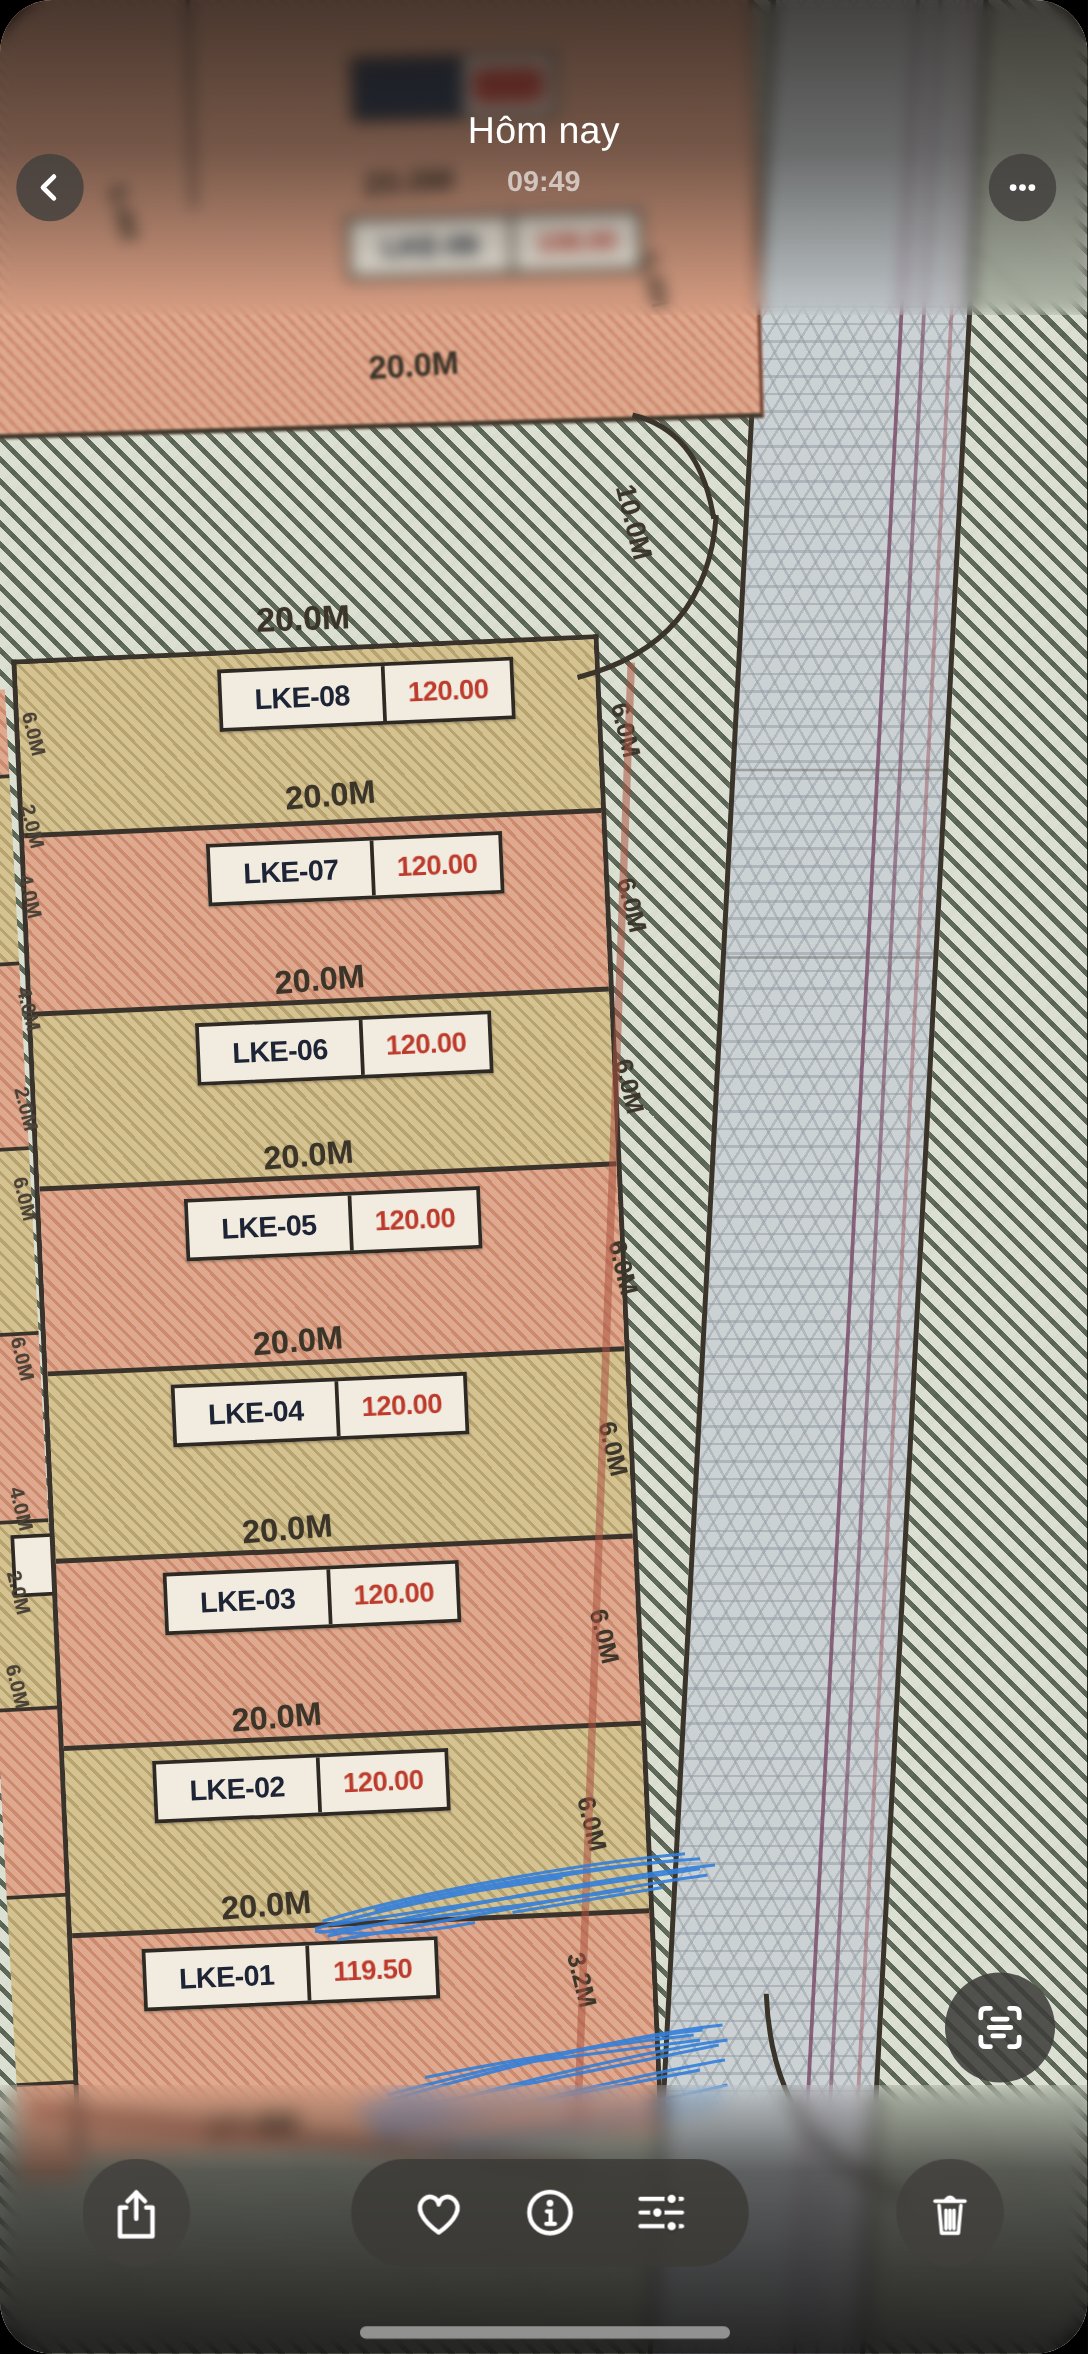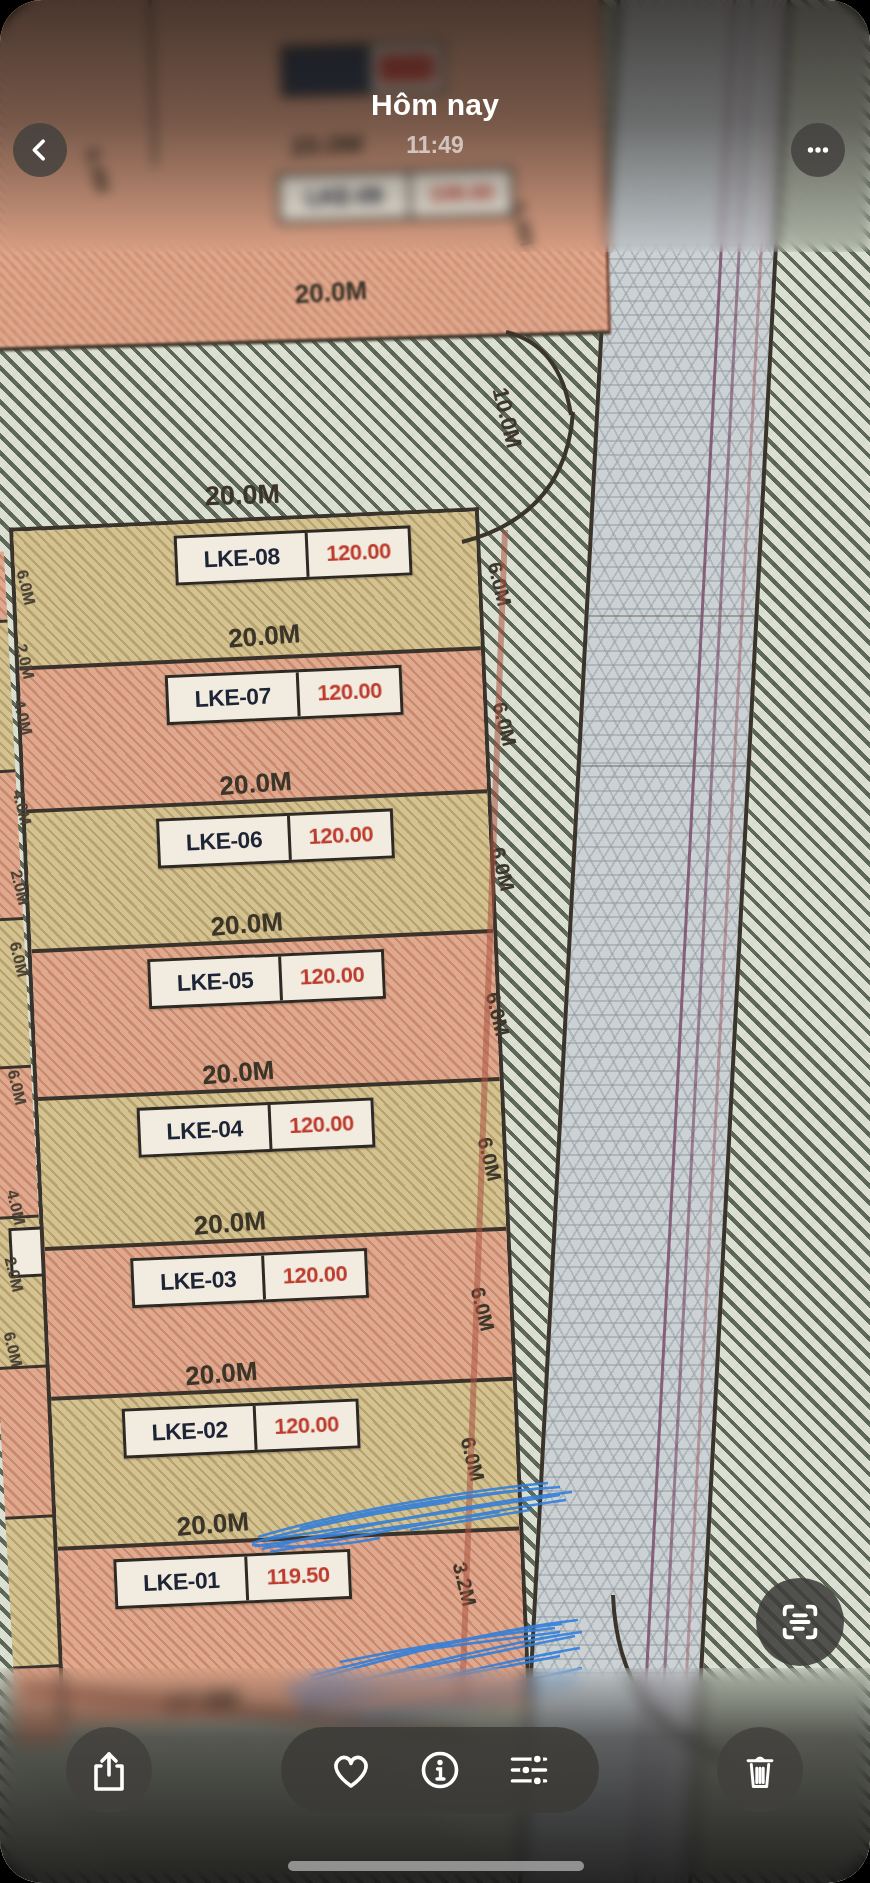--- a/index.html
+++ b/index.html
@@ -48,21 +48,21 @@
   .blur-label .b2::after{content:"";position:absolute;inset:8px 6px;background:#c4473a;filter:blur(2px);}
 
   
   .grad-top{position:absolute;left:0;top:0;right:0;height:252px;z-index:20;
       background:linear-gradient(180deg, rgba(22,18,15,.74) 0%, rgba(22,18,15,.5) 48%, rgba(22,18,15,0) 100%);
       -webkit-backdrop-filter:blur(6px);backdrop-filter:blur(6px);}
   .grad-bottom{position:absolute;left:0;bottom:0;right:0;height:215px;z-index:20;
       background:linear-gradient(180deg, rgba(14,12,11,0) 0%, rgba(14,12,11,.55) 32%, rgba(10,9,9,.85) 100%);
       -webkit-backdrop-filter:blur(8px);backdrop-filter:blur(8px);}
   .title{position:absolute;left:0;right:0;top:88px;text-align:center;color:#fff;font-size:30px;
-      font-weight:bold;z-index:30;letter-spacing:.2px;}
+      font-weight:normal;z-index:30;letter-spacing:.2px;}
   .subtitle{position:absolute;left:0;right:0;top:132px;text-align:center;color:rgba(255,255,255,.62);
       font-size:23px;font-weight:600;z-index:30;}
   .circle-btn{position:absolute;display:flex;align-items:center;justify-content:center;
       border-radius:50%;background:rgba(66,64,61,.82);z-index:31;cursor:pointer;}
   .pill{position:absolute;left:281px;top:1727px;width:318px;height:86px;border-radius:43px;
       background:rgba(58,57,54,.82);z-index:31;display:flex;align-items:center;justify-content:space-around;padding:0 26px;box-sizing:border-box;}
   .pill .ibtn{display:flex;align-items:center;justify-content:center;width:60px;height:60px;cursor:pointer;}
   .home-indicator{position:absolute;left:288px;top:1861px;width:296px;height:10px;border-radius:5px;
       background:#9c9c9c;opacity:.9;z-index:32;cursor:grab;}
   svg.icon{display:block;}
@@ -228,21 +228,21 @@
           <path d="M300 1706 l260 -50"></path>
         </g>
       </svg>
     </div>
   </div>
 
   <div class="grad-top"></div>
   <div class="grad-bottom"></div>
 
   <div class="title">Hôm nay</div>
-  <div class="subtitle">11:49</div>
+  <div class="subtitle">09:49</div>
 
   <div class="circle-btn" style="left:13px;top:123px;width:54px;height:54px;">
     <svg class="icon" width="30" height="30" viewBox="0 0 48 48">
       <polyline points="29,10 15,24 29,38" fill="none" stroke="#fff" stroke-width="6" stroke-linecap="round" stroke-linejoin="round"></polyline>
     </svg>
   </div>
 
   <div class="circle-btn" style="left:791px;top:123px;width:54px;height:54px;">
     <svg class="icon" width="36" height="36" viewBox="0 0 48 48">
       <circle cx="14" cy="24" r="3.6" fill="#fff"></circle>

